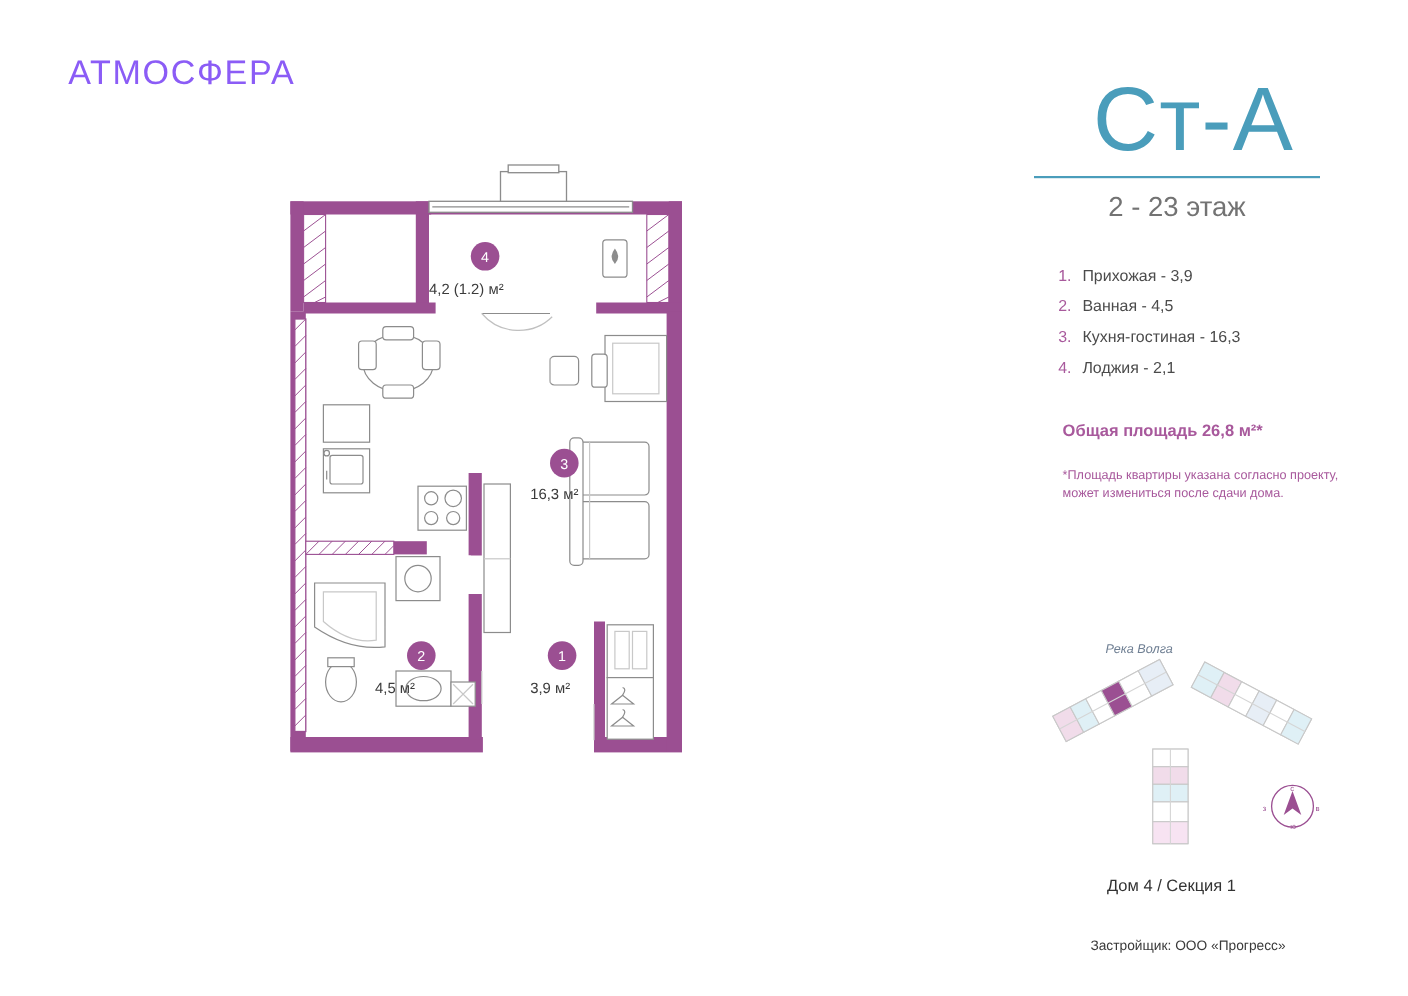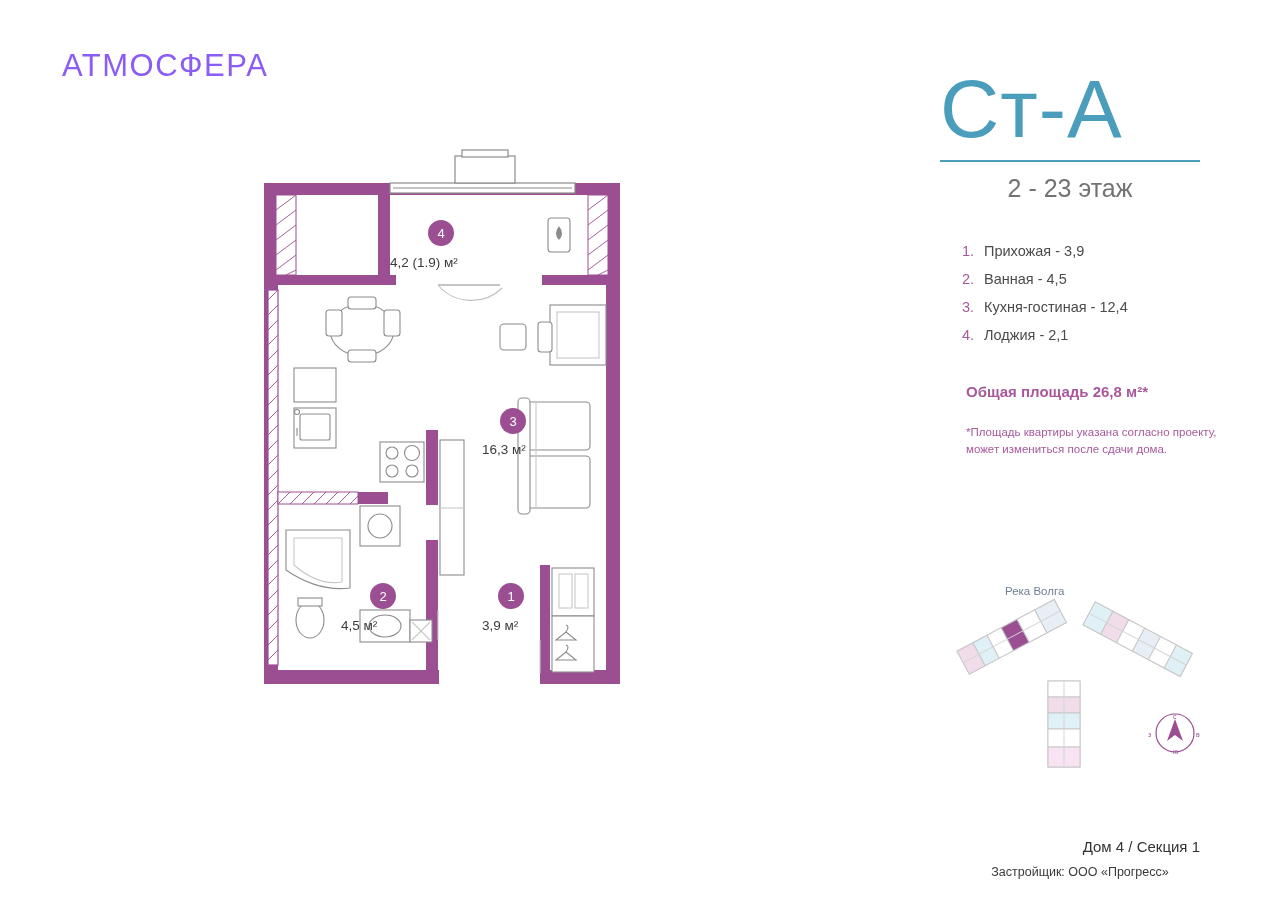--- a/index.html
+++ b/index.html
@@ -31,20 +31,21 @@
   
   .right-col {
     position: absolute;
     left: 930px;
     top: 70px;
     width: 300px;
   }
   .plan-code {
     font-size: 82px;
     color: #4a9dbb;
+    text-align: center;
     line-height: 0.95;
     letter-spacing: 1px;
     font-weight: 400;
     margin-left: 10px;
   }
   .code-divider {
     height: 2px;
     background: #4a9dbb;
     margin: 12px 10px 0 10px;
     width: 260px;
@@ -100,41 +101,40 @@
     top: 585px;
     width: 300px;
     height: 230px;
   }
   .river {
     position: absolute;
     left: 75px;
     top: 0px;
     font-size: 11.5px;
     color: #6f7f93;
+    font-style: italic;
   }
   .site svg { position: absolute; left: 0; top: 0; }
   .house-label {
     position: absolute;
     left: 0;
     top: 212px;
     width: 270px;
-    text-align: right;
+    text-align: center;
     font-size: 15px;
     color: #333;
-    margin-top: 41px;
   }
   .developer {
     position: absolute;
     left: 930px;
     top: 853px;
     width: 300px;
     text-align: center;
     font-size: 12.5px;
     color: #3a3a3a;
-    margin-top: 12px;
   }
 
   
   .plan {
     position: absolute;
     left: 250px;
     top: 140px;
     width: 420px;
     height: 580px;
   }
@@ -342,21 +342,21 @@
 
       <path d="M290 533 L290 500" stroke="#c8c8c8"></path>
       <path d="M188 470 L188 500" stroke="#c8c8c8"></path>
 
       <path d="M176 365 L176 400" stroke="#ffffff" stroke-width="4"></path>
     </g>
   </svg>
 
   
   <div class="badge" style="left:178px; top:80px;">4</div>
-  <div class="area" style="left:140px; top:115px;">4,2 (1.9) м²</div>
+  <div class="area" style="left:140px; top:115px;">4,2 (1.2) м²</div>
 
   <div class="badge" style="left:250px; top:268px;">3</div>
   <div class="area" style="left:232px; top:302px;">16,3 м²</div>
 
   <div class="badge" style="left:120px; top:443px;">2</div>
   <div class="area" style="left:91px; top:478px;">4,5 м²</div>
 
   <div class="badge" style="left:248px; top:443px;">1</div>
   <div class="area" style="left:232px; top:478px;">3,9 м²</div>
 </div>
@@ -370,21 +370,21 @@
     <div class="row">
       <span class="num">1.</span>
       <span class="txt">Прихожая - 3,9</span>
     </div>
     <div class="row">
       <span class="num">2.</span>
       <span class="txt">Ванная - 4,5</span>
     </div>
     <div class="row">
       <span class="num">3.</span>
-      <span class="txt">Кухня-гостиная - 12,4</span>
+      <span class="txt">Кухня-гостиная - 16,3</span>
     </div>
     <div class="row">
       <span class="num">4.</span>
       <span class="txt">Лоджия - 2,1</span>
     </div>
   </div>
 
   <div class="total">Общая площадь 26,8 м²*</div>
   <div class="note">
     <div>*Площадь квартиры указана согласно проекту,</div>

